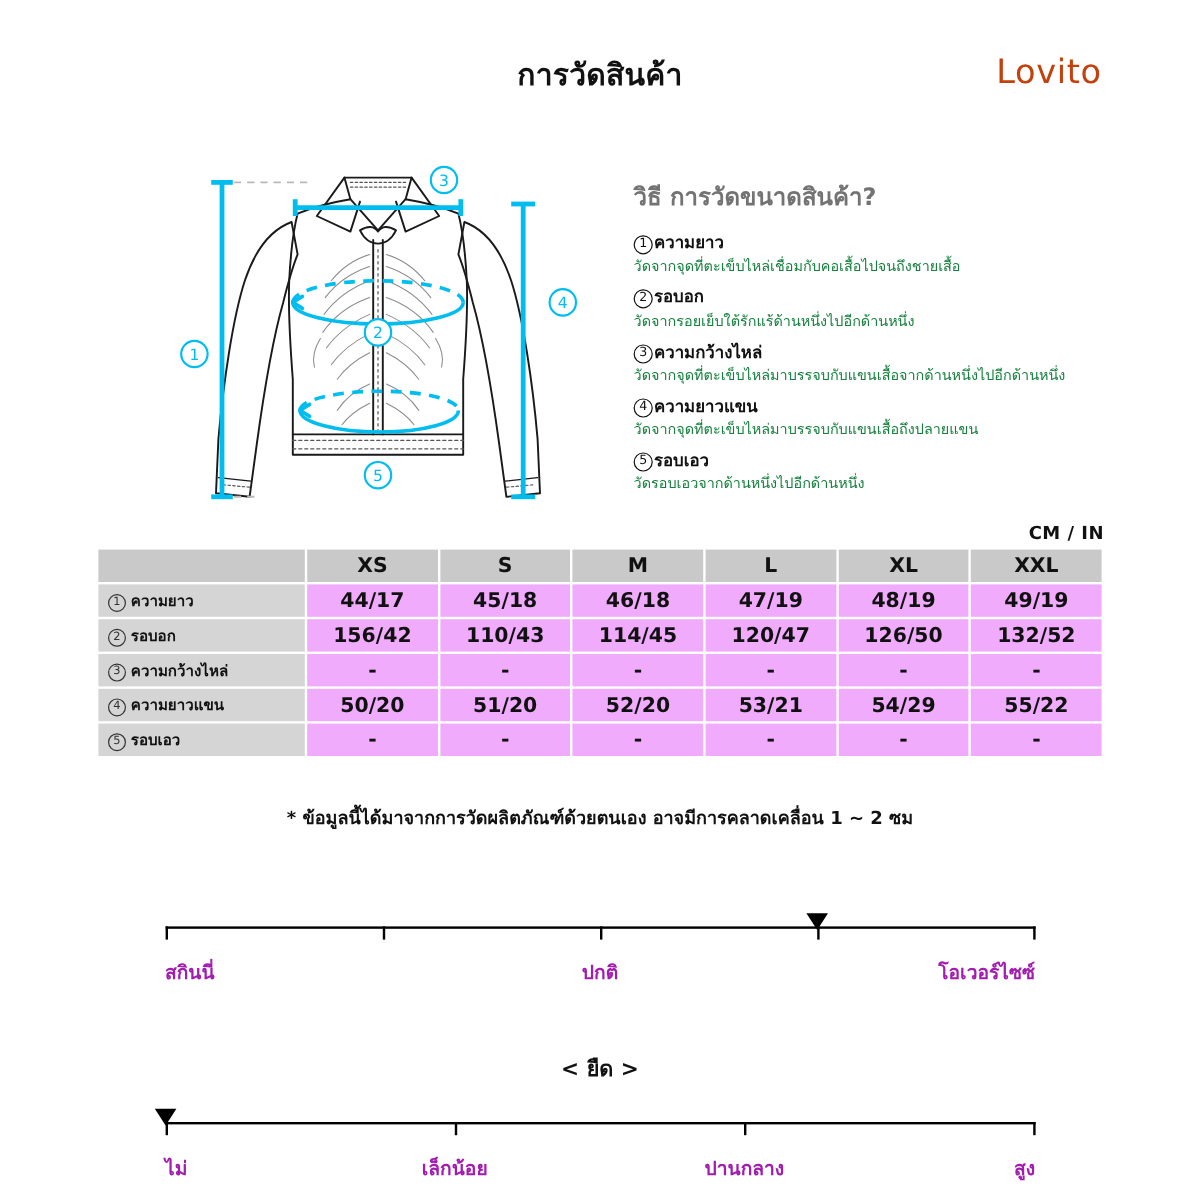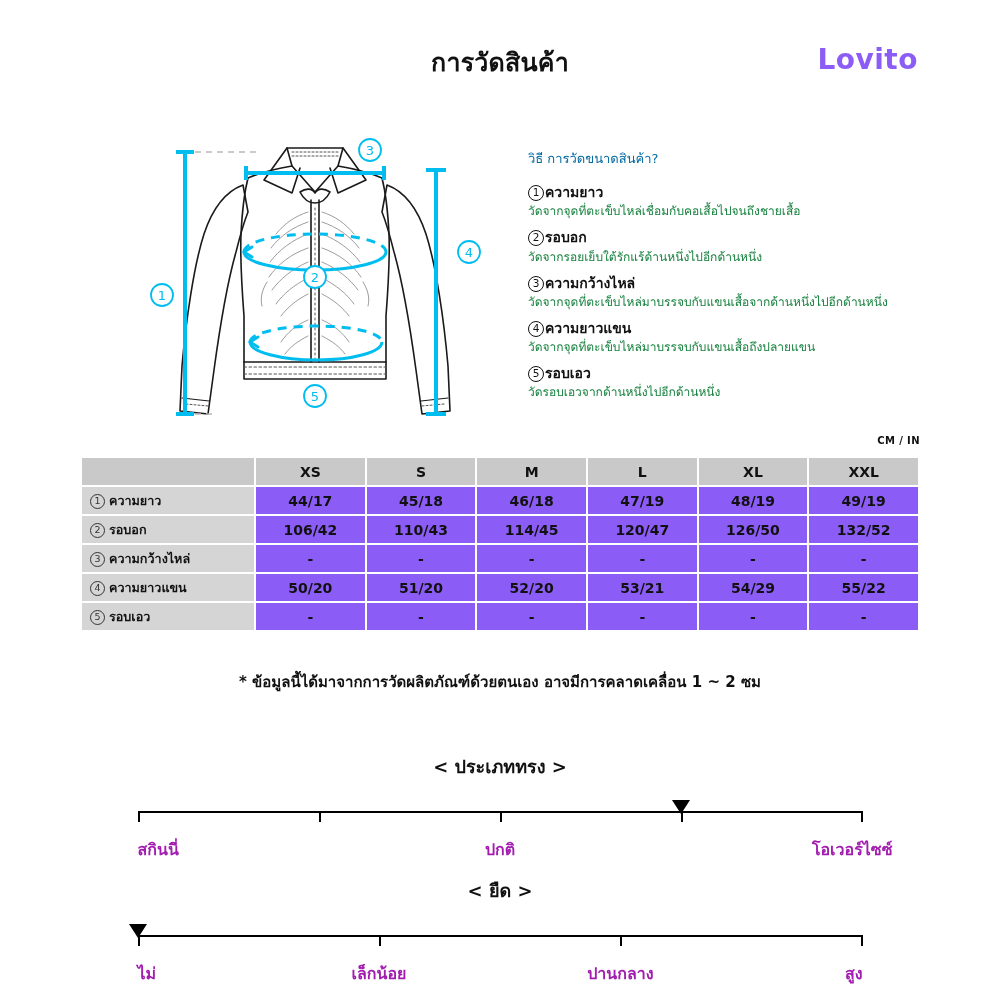--- a/index.html
+++ b/index.html
@@ -25,47 +25,47 @@
     text-align: center;
     font-size: 25px;
     font-weight: bold;
     letter-spacing: 0.2px;
   }
   .brand-logo {
     position: absolute;
     right: 82px;
     top: 43px;
     font-size: 28px;
-    font-weight: bold;
+    font-weight: normal;
     letter-spacing: 0.5px;
-    color: #8b5cf6;
+    color: #c2410c;
   }
 
   
   .illustration {
     position: absolute;
     left: 140px;
     top: 130px;
     width: 350px;
     height: 310px;
   }
   .illustration svg { display: block; }
 
   
   .instructions {
     position: absolute;
     left: 528px;
     top: 148px;
     width: 440px;
   }
   .instr-heading {
-    font-size: 13px;
-    font-weight: normal;
+    font-size: 20px;
+    font-weight: bold;
     margin-bottom: 13px;
-    color: #0369a1;
+    color: #737373;
   }
   .instr-item { margin-bottom: 2px; }
   .instr-term {
     font-size: 14px;
     font-weight: bold;
     color: #111;
     line-height: 1.45;
     display: block;
   }
   .instr-term .cnum {
@@ -87,55 +87,55 @@
     line-height: 1.5;
     display: block;
     margin-bottom: 7px;
   }
 
   
   .unit-label {
     position: absolute;
     right: 80px;
     top: 435px;
-    font-size: 10px;
+    font-size: 15px;
     font-weight: bold;
     letter-spacing: 0.4px;
   }
 
   
   .size-table {
     position: absolute;
     left: 80px;
     top: 456px;
     width: 840px;
     border-collapse: separate;
     border-spacing: 2px 2px;
     table-layout: fixed;
   }
   .size-table th, .size-table td {
     height: 27px;
     text-align: center;
-    font-size: 14px;
+    font-size: 17px;
     font-weight: bold;
     color: #111;
     padding: 0;
   }
   .size-table col.label-col { width: 172px; }
   .size-table thead th { background: #c9c9c9; }
   .size-table thead th.corner { background: #c9c9c9; }
   .size-table td.rowlabel {
     background: #d5d5d5;
     text-align: left;
     padding-left: 8px;
     font-size: 12.6px;
     font-weight: bold;
   }
   .size-table td.value {
-    background: #8b5cf6;
+    background: #f0abfc;
   }
   .rowlabel .cnum {
     display: inline-block;
     width: 13px;
     height: 13px;
     line-height: 12px;
     border: 1px solid #333;
     border-radius: 50%;
     text-align: center;
     font-size: 9.5px;
@@ -384,21 +384,21 @@
       <td class="rowlabel"><span class="cnum">1</span><span>ความยาว</span></td>
       <td class="value">44/17</td>
       <td class="value">45/18</td>
       <td class="value">46/18</td>
       <td class="value">47/19</td>
       <td class="value">48/19</td>
       <td class="value">49/19</td>
     </tr>
     <tr>
       <td class="rowlabel"><span class="cnum">2</span><span>รอบอก</span></td>
-      <td class="value">106/42</td>
+      <td class="value">156/42</td>
       <td class="value">110/43</td>
       <td class="value">114/45</td>
       <td class="value">120/47</td>
       <td class="value">126/50</td>
       <td class="value">132/52</td>
     </tr>
     <tr>
       <td class="rowlabel"><span class="cnum">3</span><span>ความกว้างไหล่</span></td>
       <td class="value">-</td>
       <td class="value">-</td>
@@ -424,34 +424,33 @@
       <td class="value">-</td>
       <td class="value">-</td>
       <td class="value">-</td>
     </tr>
   </tbody>
 </table>
 
 <div class="footnote">* ข้อมูลนี้ได้มาจากการวัดผลิตภัณฑ์ด้วยตนเอง อาจมีการคลาดเคลื่อน 1 ~ 2 ซม</div>
 
 <div class="scale-block" style="top:752px;">
-  <div class="scale-title">&lt; ประเภททรง &gt;</div>
   <div class="scale-axis" style="width:725px;">
     <div class="axis-line"></div>
     <div class="tick" style="left:0%;"></div>
     <div class="tick" style="left:25%;"></div>
     <div class="tick" style="left:50%;"></div>
     <div class="tick" style="left:75%;"></div>
     <div class="tick" style="right:0;"></div>
     <div class="marker" style="left:75%;"></div>
   </div>
   <div class="scale-labels" style="width:725px;margin:0 auto;">
     <span class="slabel start" style="left:0%;">สกินนี่</span>
     <span class="slabel mid" style="left:50%;">ปกติ</span>
-    <span class="slabel end" style="left:100%;margin-left:30px;">โอเวอร์ไซซ์</span>
+    <span class="slabel end" style="left:100%;">โอเวอร์ไซซ์</span>
   </div>
 </div>
 
 <div class="scale-block" style="top:842px;margin-top:34px;">
   <div class="scale-title">&lt; ยืด &gt;</div>
   <div class="scale-axis" style="width:725px;">
     <div class="axis-line"></div>
     <div class="tick" style="left:0%;"></div>
     <div class="tick" style="left:33.3%;"></div>
     <div class="tick" style="left:66.6%;"></div>

